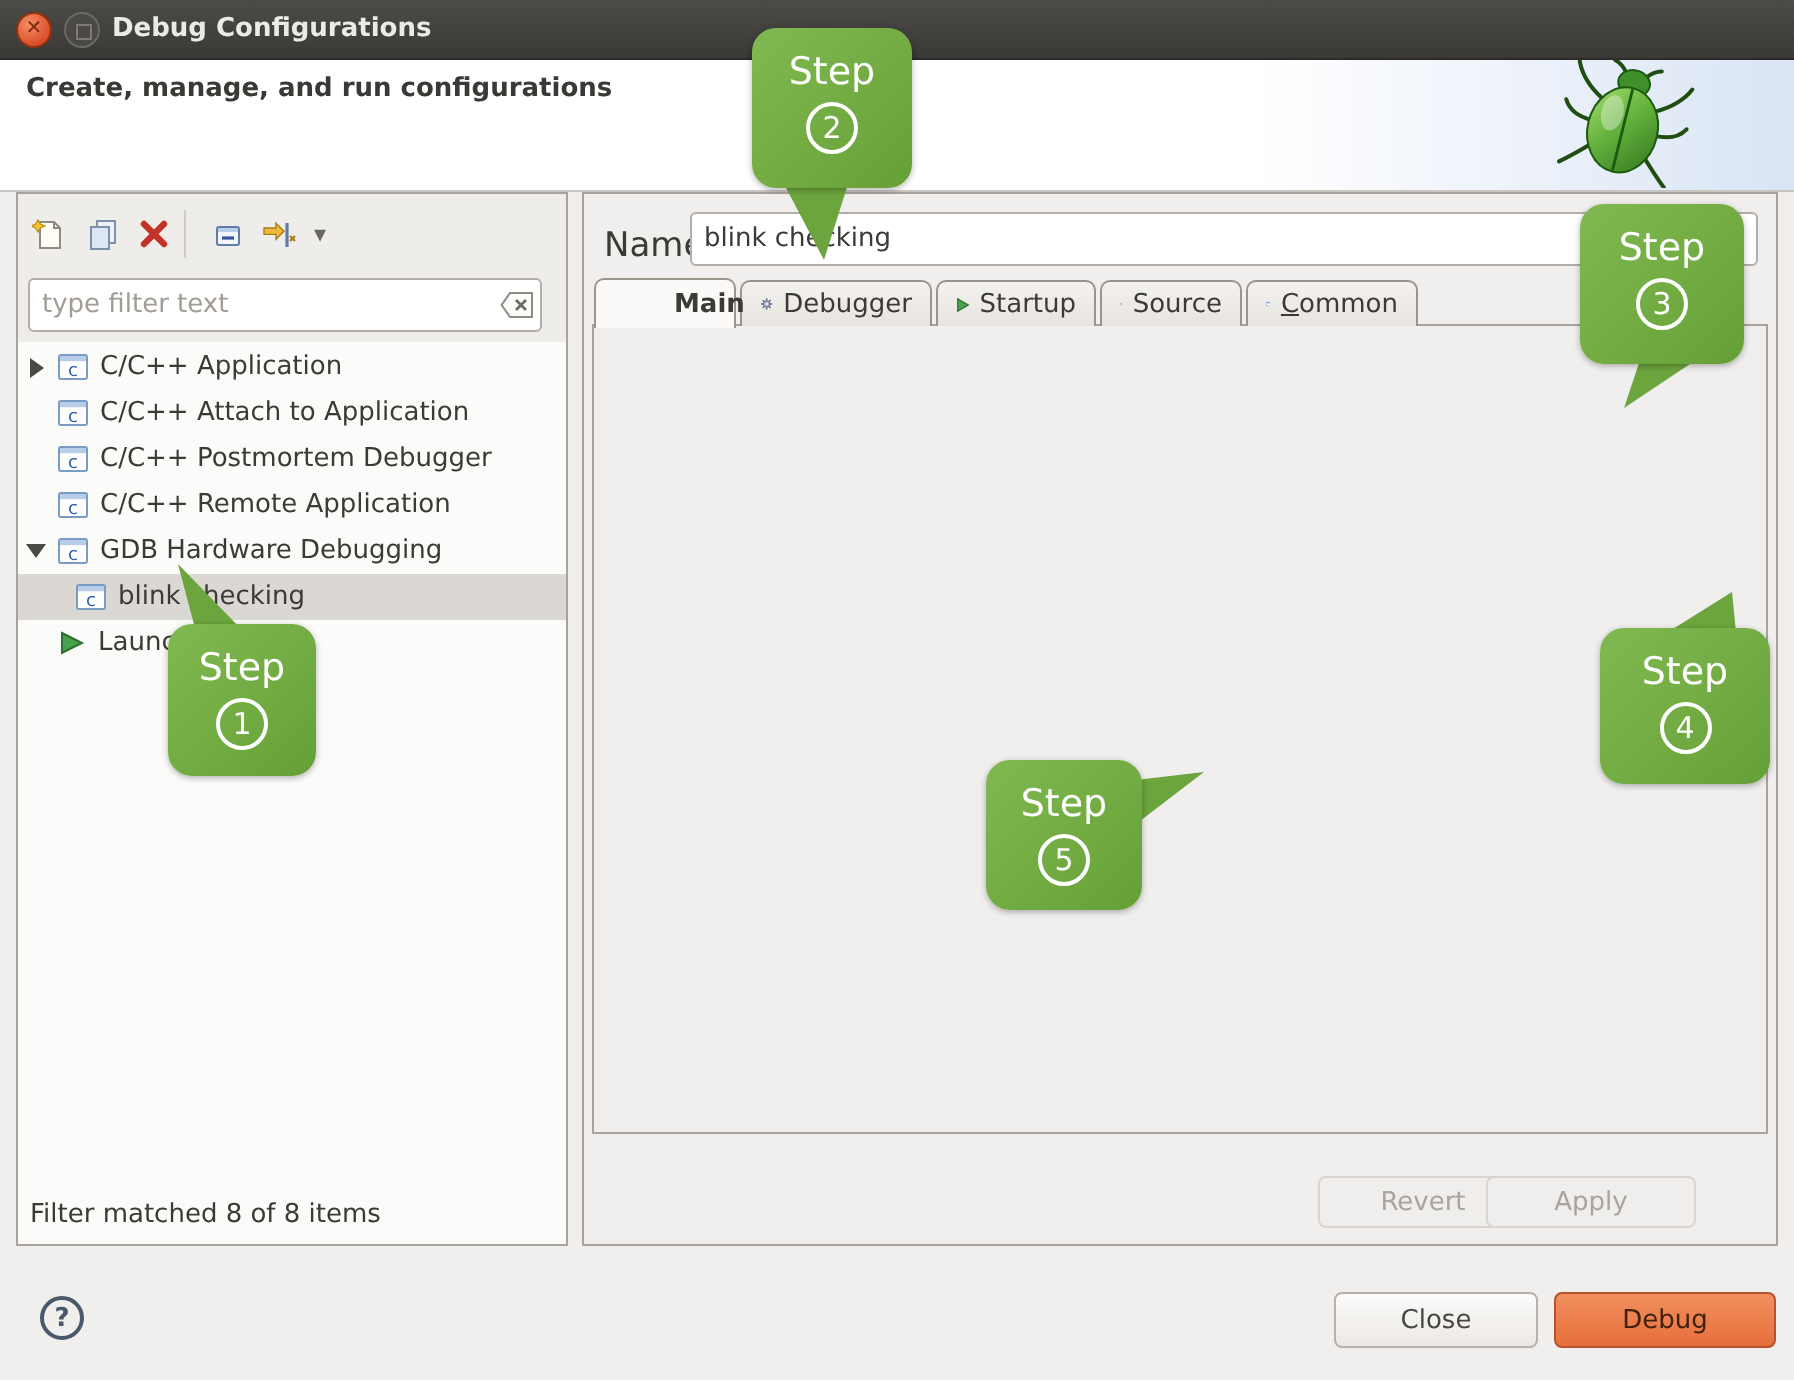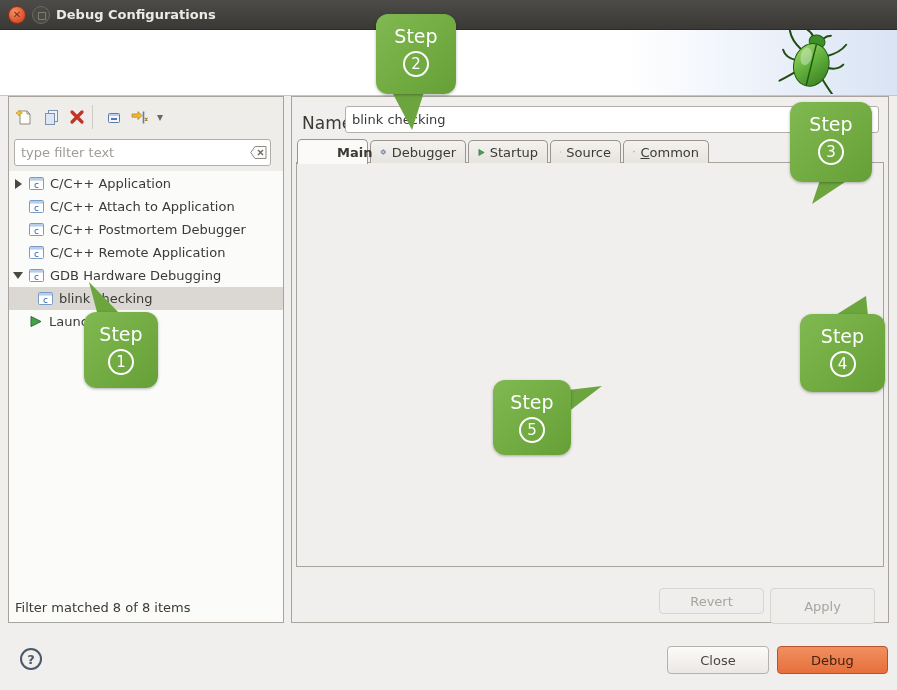--- a/index.html
+++ b/index.html
@@ -90,20 +90,21 @@
 
   <div class="titlebar">
     <div class="tb-btn tb-close">
       <span>✕</span>
     </div>
     <div class="tb-btn tb-max"></div>
     <div class="tb-title">Debug Configurations</div>
   </div>
 
   <div class="header">
+    <div class="header-title">Create, manage, and run configurations</div>
     <svg class="abs" style="left:776px;top:0px" width="72" height="64" viewBox="0 0 72 64">
       <defs>
           <linearGradient id="bug" x1="0" y1="0" x2="1" y2="1">
         <stop offset="0" stop-color="#a5dd6e"></stop>
             <stop offset="0.5" stop-color="#5fae3a"></stop>
             <stop offset="1" stop-color="#35761f"></stop>
       </linearGradient>
         </defs>
       <g transform="rotate(14 36 32)" stroke="#204e12" fill="none" stroke-width="2" stroke-linecap="round">
         <path d="M22 22 Q11 16 7 7"></path>
@@ -317,21 +318,21 @@
   </div>
   <div class="radio-item" style="left:318px;top:412px">
     <span class="rdot"></span>
     <span>Use workspace settings</span>
   </div>
   <div class="link" style="left:585px;top:413px">Configure Workspace Settings...</div>
 
   <div class="btn disabled" style="left:659px;top:588px;width:105px;height:26px">
       <span>Revert</span>
     </div>
-  <div class="btn disabled" style="left:770px;top:588px;width:105px;height:36px">
+  <div class="btn disabled" style="left:743px;top:588px;width:105px;height:26px">
       <span>Apply</span>
     </div>
 
   <div class="help-circle">
     <span>?</span>
   </div>
   <div class="btn" style="left:667px;top:646px;width:102px;height:28px">
     <span>Close</span>
   </div>
   <div class="btn primary" style="left:777px;top:646px;width:111px;height:28px">

